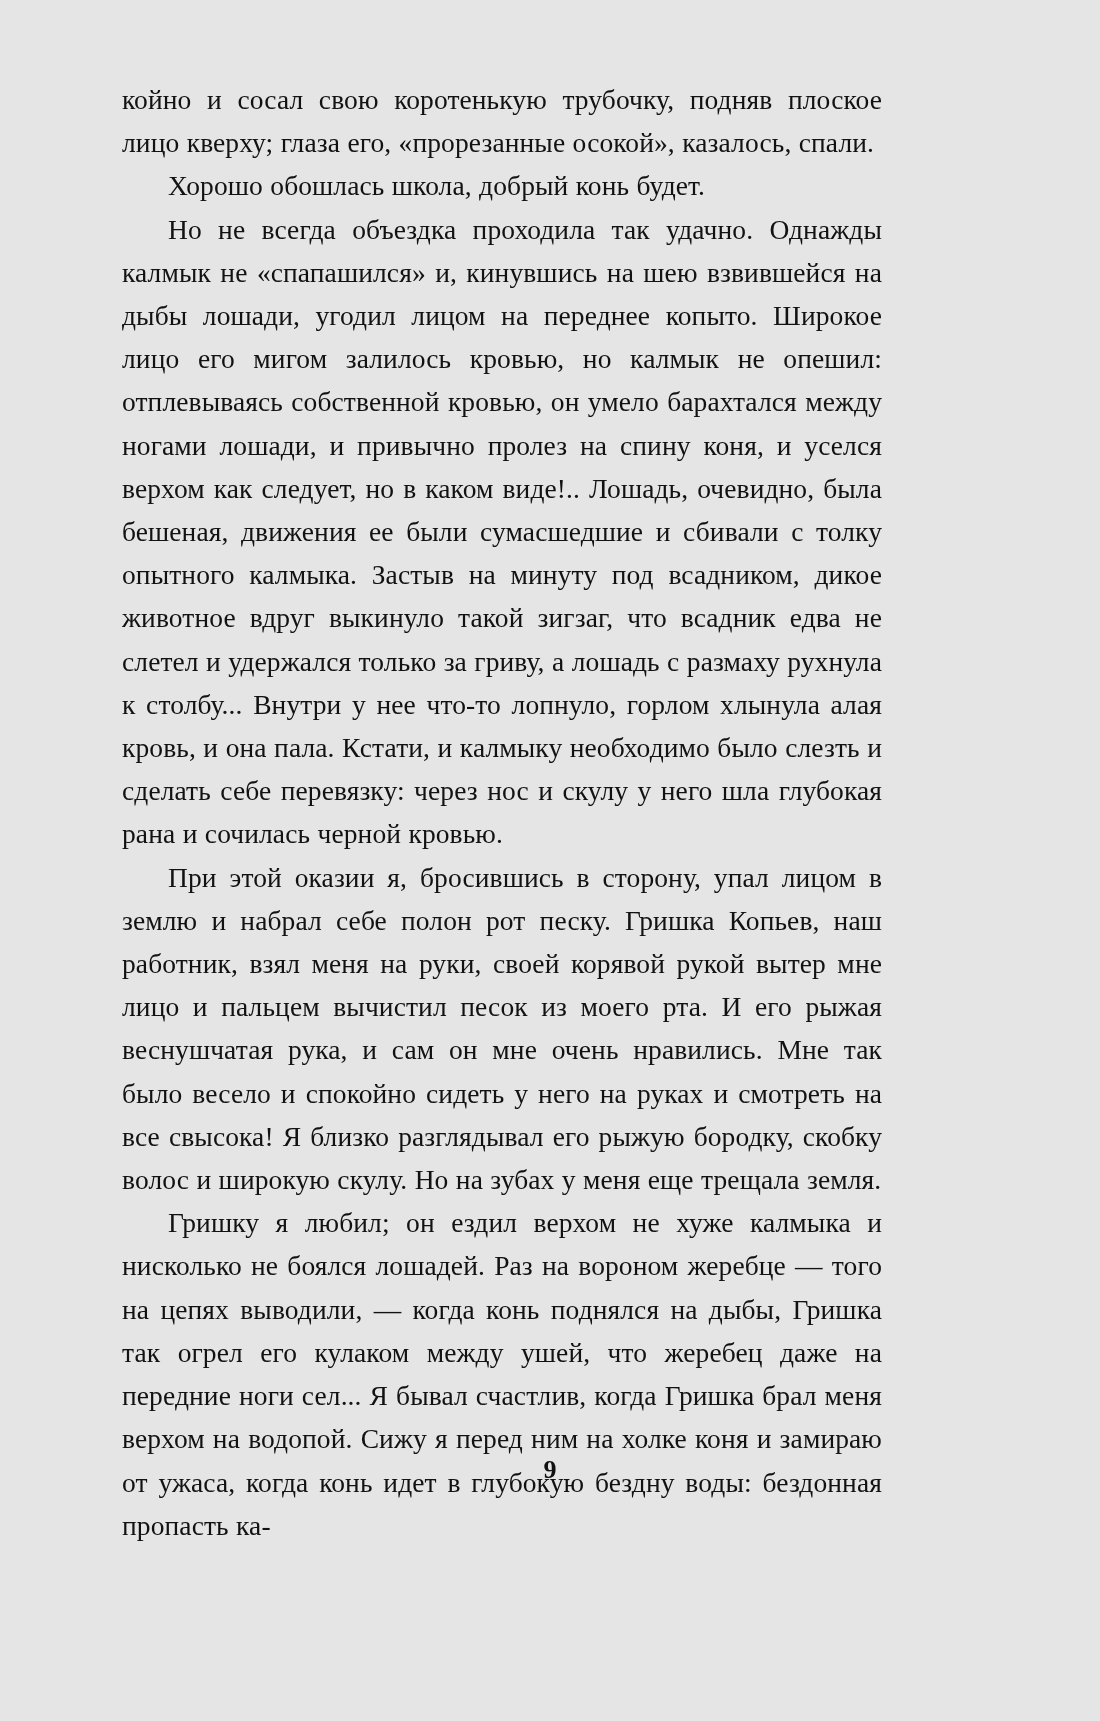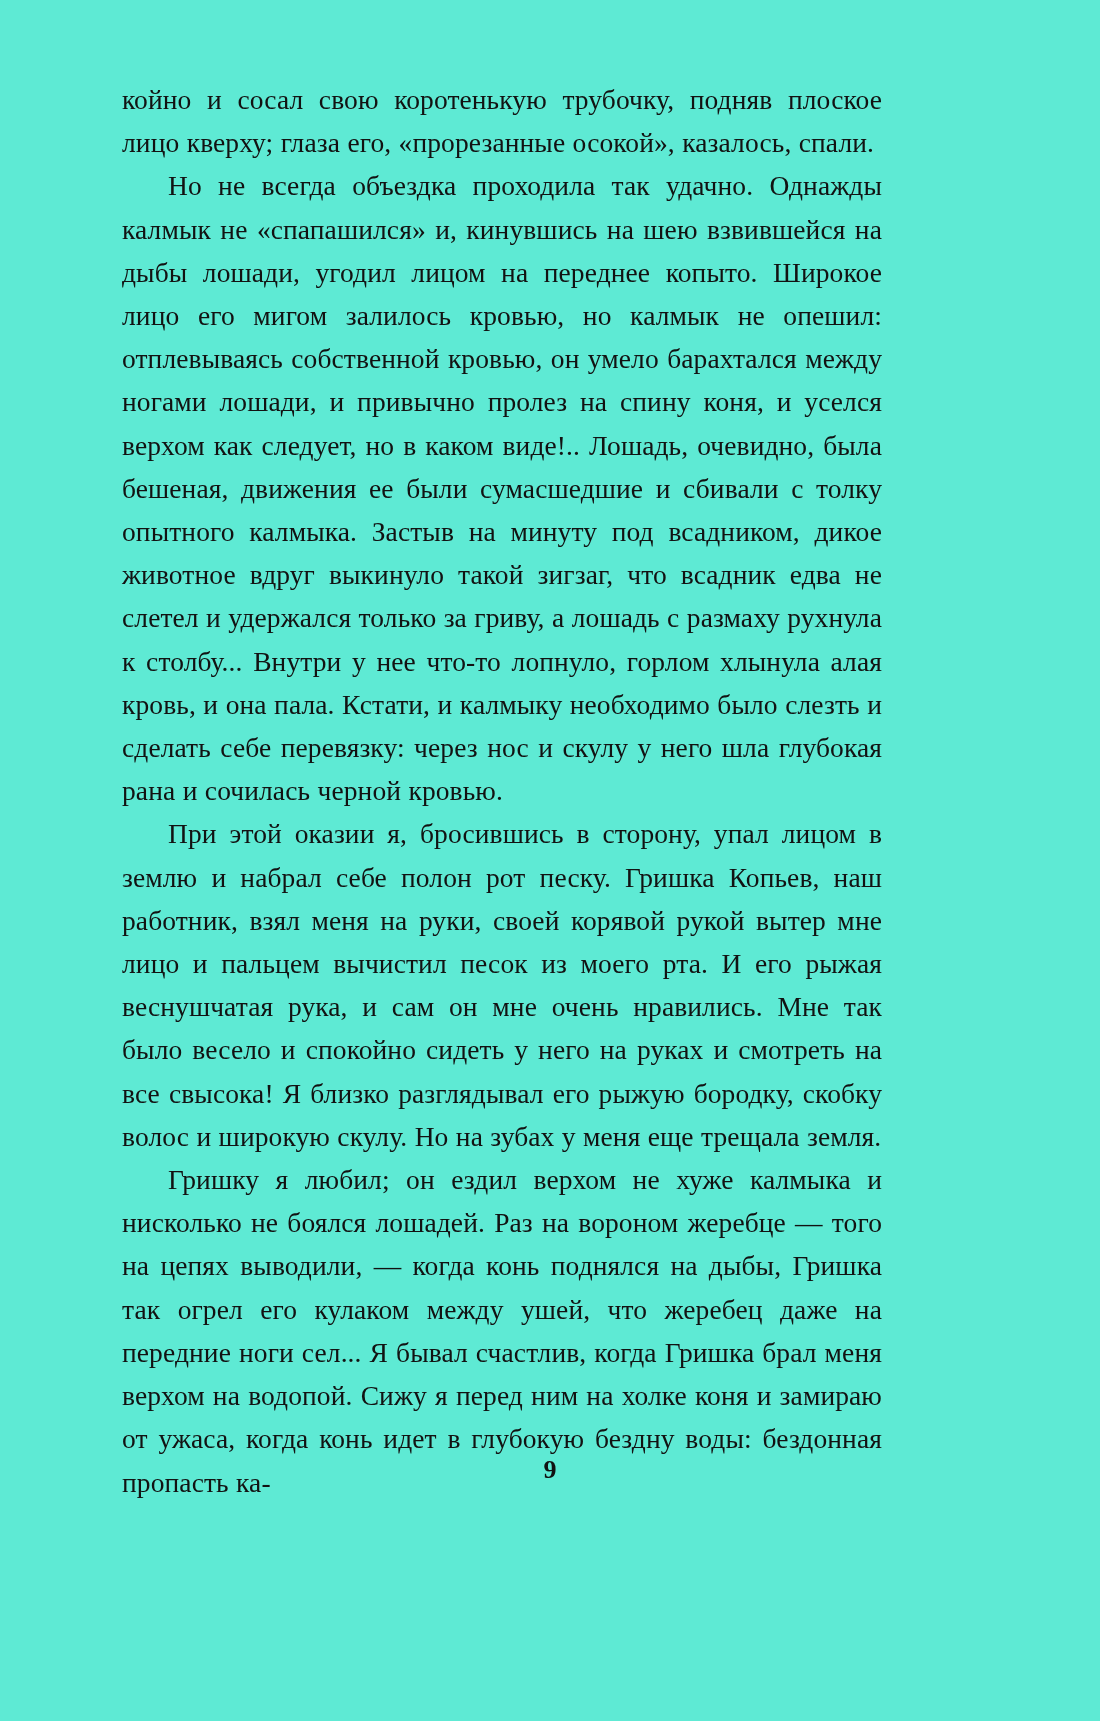--- a/index.html
+++ b/index.html
@@ -4,21 +4,21 @@
 <style>
   html, body {
     margin: 0;
     padding: 0;
     background: #ffffff;
   }
   .page {
     position: relative;
     width: 1100px;
     height: 1721px;
-    background: #5eead4;
+    background: #e5e5e5;
     box-sizing: border-box;
     font-family: "Liberation Serif", "DejaVu Serif", serif;
     color: #111111;
     overflow: hidden;
   }
   .text-block {
     position: absolute;
     left: 122px;
     top: 78px;
     width: 760px;
@@ -51,20 +51,21 @@
     font-family: "Liberation Serif", "DejaVu Serif", serif;
   }
 </style>
 </head>
 <body>
 
 <div class="page">
 
   <div class="text-block">
     <p class="para">койно и сосал свою коротенькую трубочку, подняв плоское лицо кверху; глаза его, «прорезанные осокой», казалось, спали.</p>
+    <p class="para indent">Хорошо обошлась школа, добрый конь будет.</p>
     <p class="para indent">Но не всегда объездка проходила так удачно. Однажды калмык не «спапашился» и, кинувшись на шею взвившейся на дыбы лошади, угодил лицом на переднее копыто. Широкое лицо его мигом залилось кровью, но калмык не опешил: отплевываясь собственной кровью, он умело барахтался между ногами лошади, и привычно пролез на спину коня, и уселся верхом как следует, но в каком виде!.. Лошадь, очевидно, была бешеная, движения ее были сумасшедшие и сбивали с толку опытного калмыка. Застыв на минуту под всадником, дикое животное вдруг выкинуло такой зигзаг, что всадник едва не слетел и удержался только за гриву, а лошадь с размаху рухнула к столбу... Внутри у нее что-то лопнуло, горлом хлынула алая кровь, и она пала. Кстати, и калмыку необходимо было слезть и сделать себе перевязку: через нос и скулу у него шла глубокая рана и сочилась черной кровью.</p>
     <p class="para indent">При этой оказии я, бросившись в сторону, упал лицом в землю и набрал себе полон рот песку. Гришка Копьев, наш работник, взял меня на руки, своей корявой рукой вытер мне лицо и пальцем вычистил песок из моего рта. И его рыжая веснушчатая рука, и сам он мне очень нравились. Мне так было весело и спокойно сидеть у него на руках и смотреть на все свысока! Я близко разглядывал его рыжую бородку, скобку волос и широкую скулу. Но на зубах у меня еще трещала земля.</p>
     <p class="para indent">Гришку я любил; он ездил верхом не хуже калмыка и нисколько не боялся лошадей. Раз на вороном жеребце — того на цепях выводили, — когда конь поднялся на дыбы, Гришка так огрел его кулаком между ушей, что жеребец даже на передние ноги сел... Я бывал счастлив, когда Гришка брал меня верхом на водопой. Сижу я перед ним на холке коня и замираю от ужаса, когда конь идет в глубокую бездну воды: бездонная пропасть ка-</p>
   </div>
 
   <div class="page-number">9</div>
 
 </div>
 
 </body></html>

